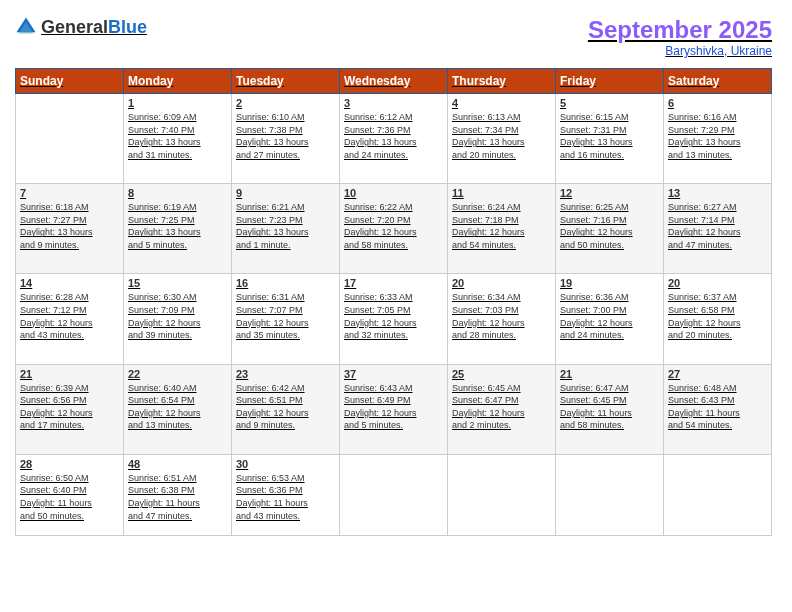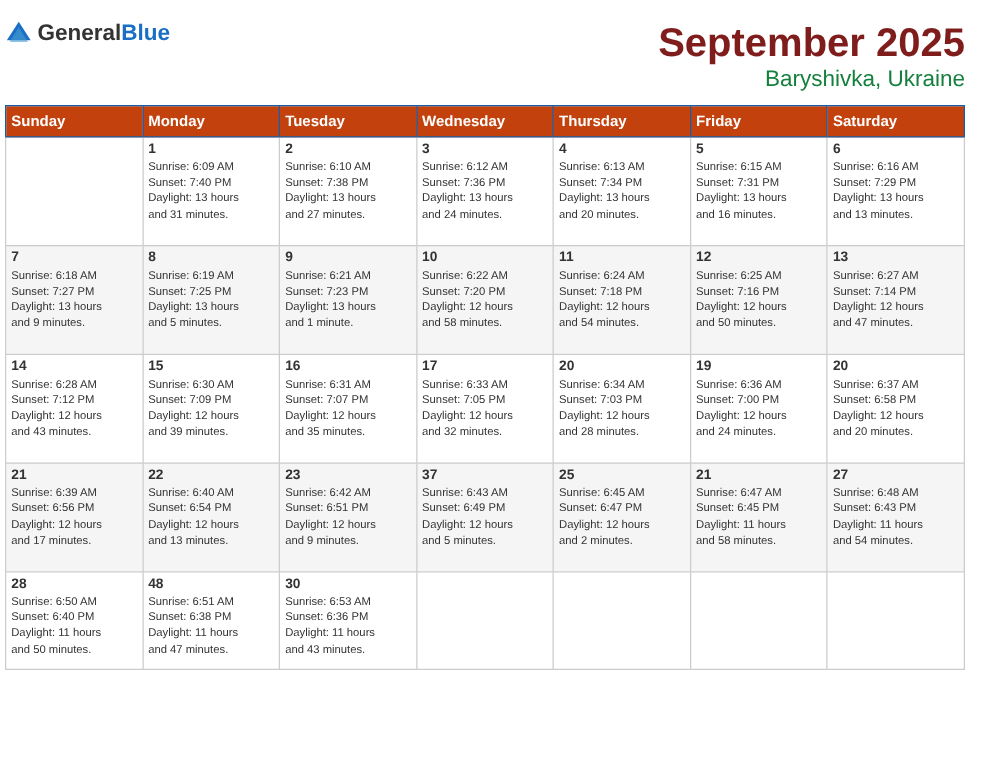--- a/index.html
+++ b/index.html
@@ -6,23 +6,24 @@
     body {
       font-family: Arial, sans-serif;
       background: #fff;
       width: 792px;
       height: 612px;
       overflow: hidden;
     }
     .page {
       width: 792px;
       height: 548px;
-      padding: 16px 20px 12px 4px;
+      padding: 16px 20px 12px 15px;
       display: flex;
       flex-direction: column;
+      text-decoration: underline;
     }
     .header {
       display: flex;
       justify-content: space-between;
       align-items: flex-start;
       margin-bottom: 10px;
     }
     .logo {
       display: flex;
       align-items: center;
@@ -41,27 +42,27 @@
       line-height: 1;
     }
     .logo-icon {
       width: 22px;
       height: 22px;
     }
     .title-area {
       text-align: right;
     }
     .month-title {
-      font-size: 32px;
-      font-weight: bold;
-      color: #7f1d1d;
+      font-size: 24px;
+      font-weight: bold;
+      color: #8b5cf6;
     }
     .location {
-      font-size: 18px;
-      color: #15803d;
+      font-size: 12px;
+      color: #1d4ed8;
     }
     .calendar {
       flex: 1;
       border: 1px solid #ccc;
       border-collapse: collapse;
       width: 100%;
       table-layout: fixed;
     }
     .calendar th {
       background-color: #c2410c;

